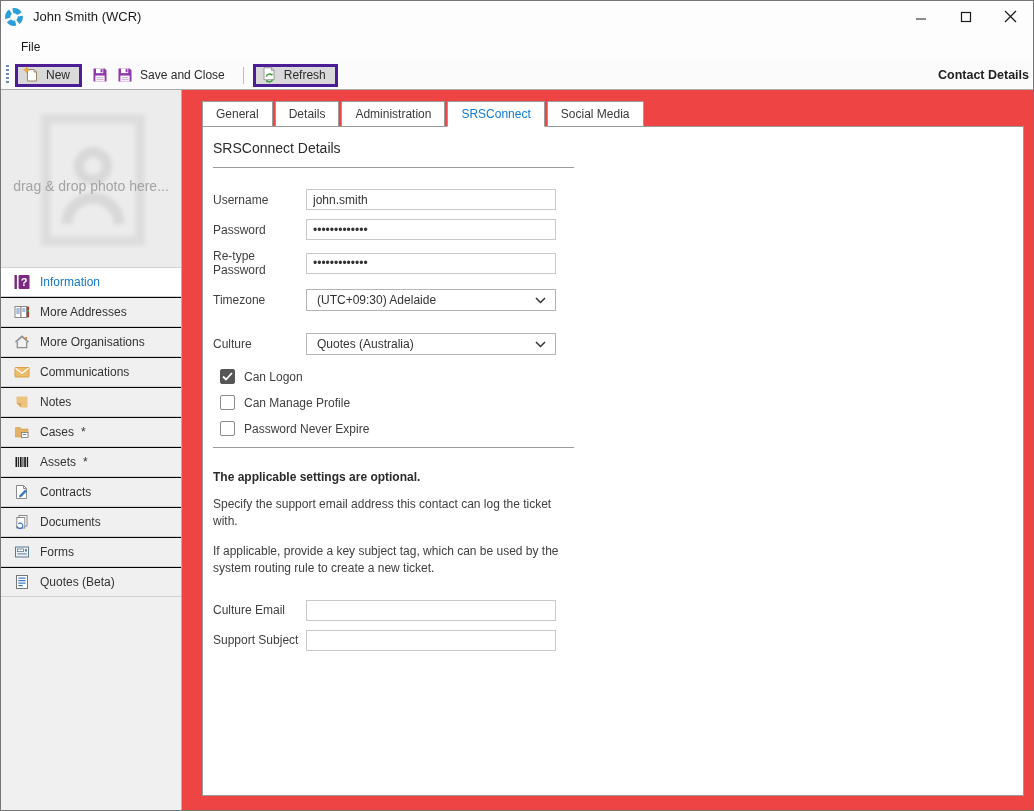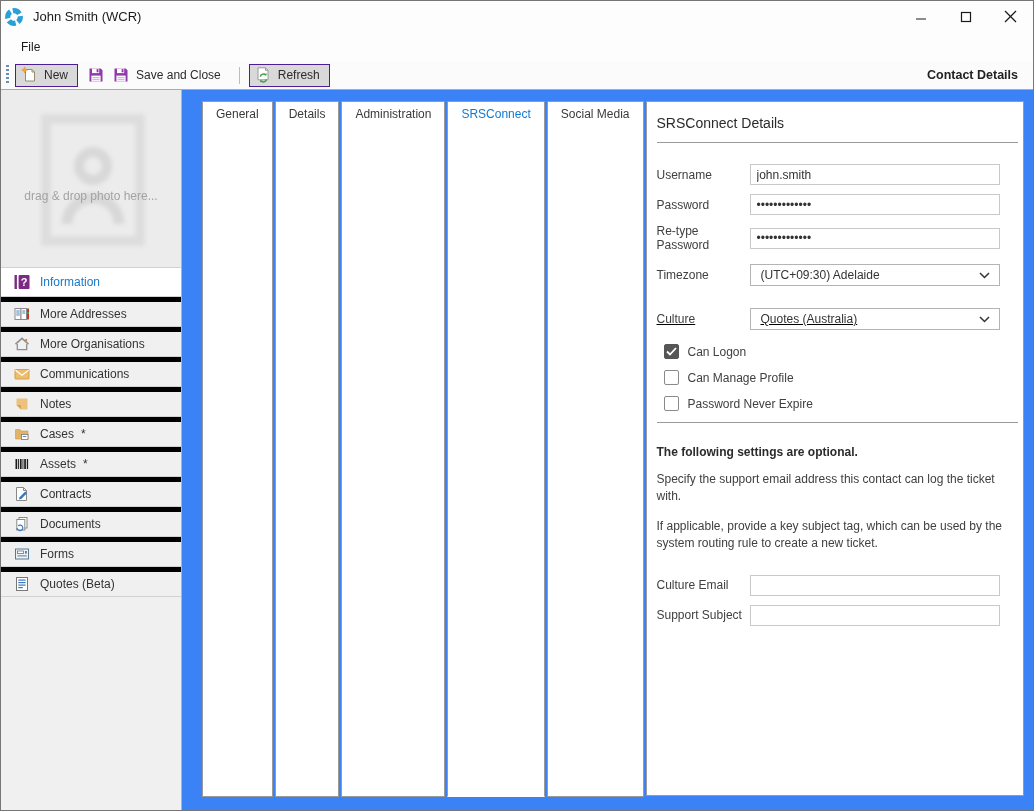--- a/index.html
+++ b/index.html
@@ -15,48 +15,48 @@
 
   
   .menubar { height:29px; display:flex; align-items:center; background:#fdfdfd; padding-left:14px; flex:0 0 auto; }
   .menu-item { font-size:12px; color:#1a1a1a; padding:4px 6px; }
 
   
   .toolbar { height:29px; background:#fbfbfb; border-bottom:1px solid #ababab; display:flex; align-items:center; padding:0 4px; flex:0 0 auto; }
   .drag-grip { width:3px; height:20px; margin:0 6px 0 1px;
     background-image:repeating-linear-gradient(to bottom,#6d8cb0 0 2px,transparent 2px 4px); }
   .tb-btn { display:flex; align-items:center; height:23px; padding:0 9px 0 4px; font-size:12px; color:#2b2b2b; }
-  .tb-btn.raised { background:#d9d9d9; border:1px solid #4c1d95; }
+  .tb-btn.raised { background:#d9d9d9; border:3px solid #4c1d95; }
   .tb-btn svg, .tb-icon-btn svg { display:block; }
   .tb-icon-btn { display:flex; align-items:center; height:23px; padding:0 3px; }
   .tb-label { margin-left:6px; }
   .tb-sep { width:1px; height:17px; background:#bdbdbd; margin:0 9px; }
   .toolbar-spacer { flex:1; }
-  .context-title { font-size:12.5px; font-weight:bold; color:#222; margin-right:11px; }
+  .context-title { font-size:12.5px; font-weight:bold; color:#222; }
 
   
   .main { flex:1; display:flex; min-height:0; }
 
   
   .sidebar { width:181px; flex:0 0 auto; background:#f0f0f0; border-right:1px solid #b3b3b3; display:flex; flex-direction:column; }
   .photo-area { height:177px; position:relative; background:#ececec; flex:0 0 auto; overflow:hidden; }
   .photo-frame { position:absolute; left:40px; top:24px; width:104px; height:132px; border:10px solid #d4d4d4; opacity:.6; filter:blur(2px); }
   .photo-frame svg { display:block; margin:14px auto 0; }
-  .photo-text { position:absolute; left:0; top:99px; width:100%; text-align:center; font-size:12px; color:#a3a3a3; }
+  .photo-text { position:absolute; left:0; top:88px; width:100%; text-align:center; font-size:14px; color:#a3a3a3; }
   .nav { display:flex; flex-direction:column; }
   .nav-item { height:30px; display:flex; align-items:center; padding-left:13px; background:#f0f0f0;
-    border-top:5px solid #000000; border-bottom:1px solid #d2d2d2; font-size:12px; color:#333; cursor:default; }
+    border-top:1px solid #000000; border-bottom:1px solid #d2d2d2; font-size:12px; color:#333; cursor:default; }
   .nav-item:first-child { border-top:1px solid #d2d2d2; }
   .nav-item.active { background:#ffffff; color:#1878c8; }
   .nav-icon { width:16px; height:16px; margin-right:10px; flex:0 0 auto; }
   .nav-icon svg { display:block; width:16px; height:16px; }
   .nav-suffix { margin-left:7px; }
 
   
-  .content { flex:1; background:#3b82f6; padding:11px 9px 14px 20px; display:flex; min-width:0; }
+  .content { flex:1; background:#ef4444; padding:11px 9px 14px 20px; display:flex; flex-direction:column; min-width:0; }
   .tabstrip { display:flex; flex:0 0 auto; position:relative; z-index:2; margin-bottom:-1px; }
   .tab { border:1px solid #9a9a9a; background:#fff; font-size:12px; color:#3a3a3a; line-height:24px; padding:0 13px; margin-right:2px; cursor:default; }
   .tab.active { color:#0f7ad1; border-bottom:1px solid #fff; }
   .panel { flex:1; border:1px solid #9a9a9a; background:#fff; padding:13px 20px 0 10px; overflow:hidden; }
 
   .section-title { font-size:14px; font-weight:normal; color:#2b2b2b; }
   .rule { height:1px; background:#9a9a9a; width:361px; margin-top:11px; }
 
   .form-rows { margin-top:21px; }
   .frow { display:flex; align-items:center; margin-bottom:9px; }
@@ -358,21 +358,21 @@
           </div>
           <div class="frow" style="margin-top:12px;">
             <span class="flabel">Timezone</span>
             <span class="selectbox">
               <span>(UTC+09:30) Adelaide</span>
               <svg width="11" height="7">
                   <path d="M1 1 L5.5 5.5 L10 1" fill="none" stroke="#333" stroke-width="1.5"></path>
                 </svg>
             </span>
           </div>
-          <div class="frow" style="margin-top:22px;text-decoration:underline;">
+          <div class="frow" style="margin-top:22px;">
             <span class="flabel">Culture</span>
             <span class="selectbox">
               <span>Quotes (Australia)</span>
               <svg width="11" height="7">
                   <path d="M1 1 L5.5 5.5 L10 1" fill="none" stroke="#333" stroke-width="1.5"></path>
                 </svg>
             </span>
           </div>
         </div>
 
@@ -394,21 +394,21 @@
           <div class="cbrow">
             <span class="cb">
               
             </span>
             <span class="cblabel">Password Never Expire</span>
           </div>
         </div>
 
         <div class="rule" style="margin-top:3px;"></div>
 
-        <div class="optional-heading">The following settings are optional.</div>
+        <div class="optional-heading">The applicable settings are optional.</div>
         <div class="optional-para">Specify the support email address this contact can log the ticket with.</div>
         <div class="optional-para">If applicable, provide a key subject tag, which can be used by the system routing rule to create a new ticket.</div>
 
         <div class="support-rows">
           <div class="frow">
             <span class="flabel">Culture Email</span>
             <input class="tinput" type="text" value="" style="">
           </div>
           <div class="frow">
             <span class="flabel">Support Subject</span>

